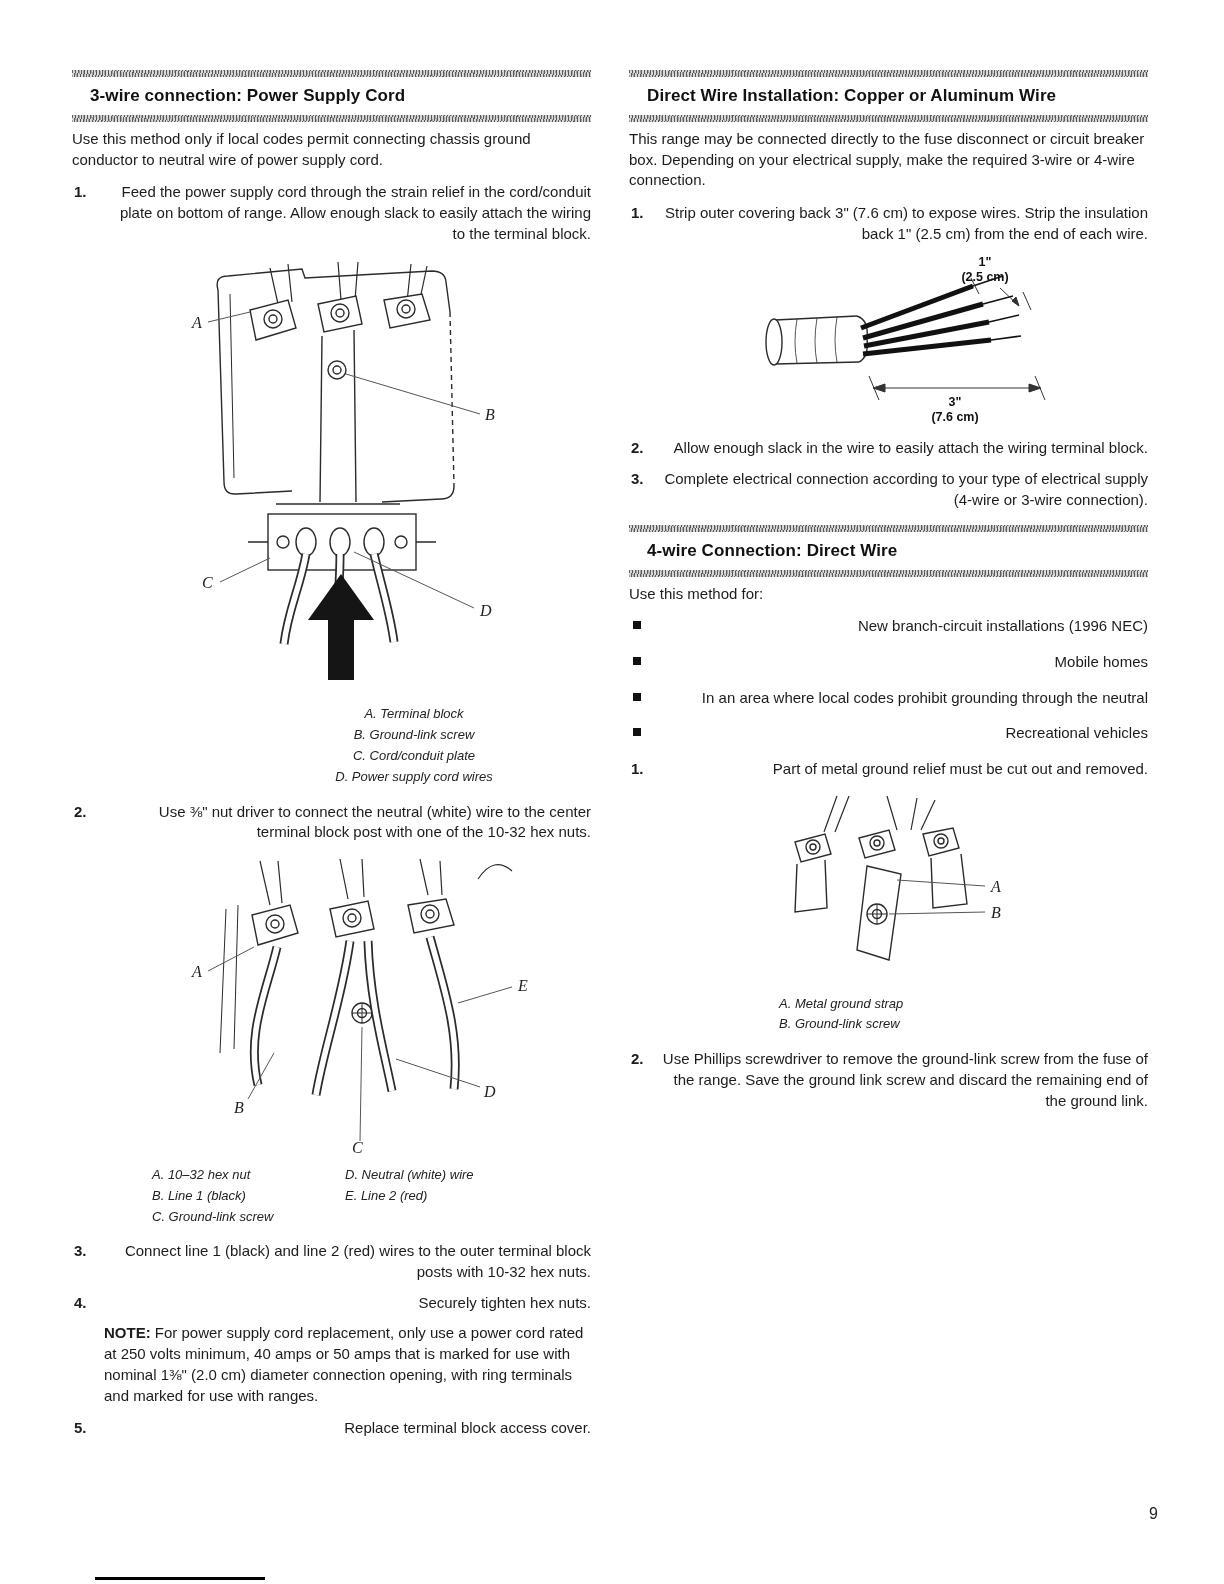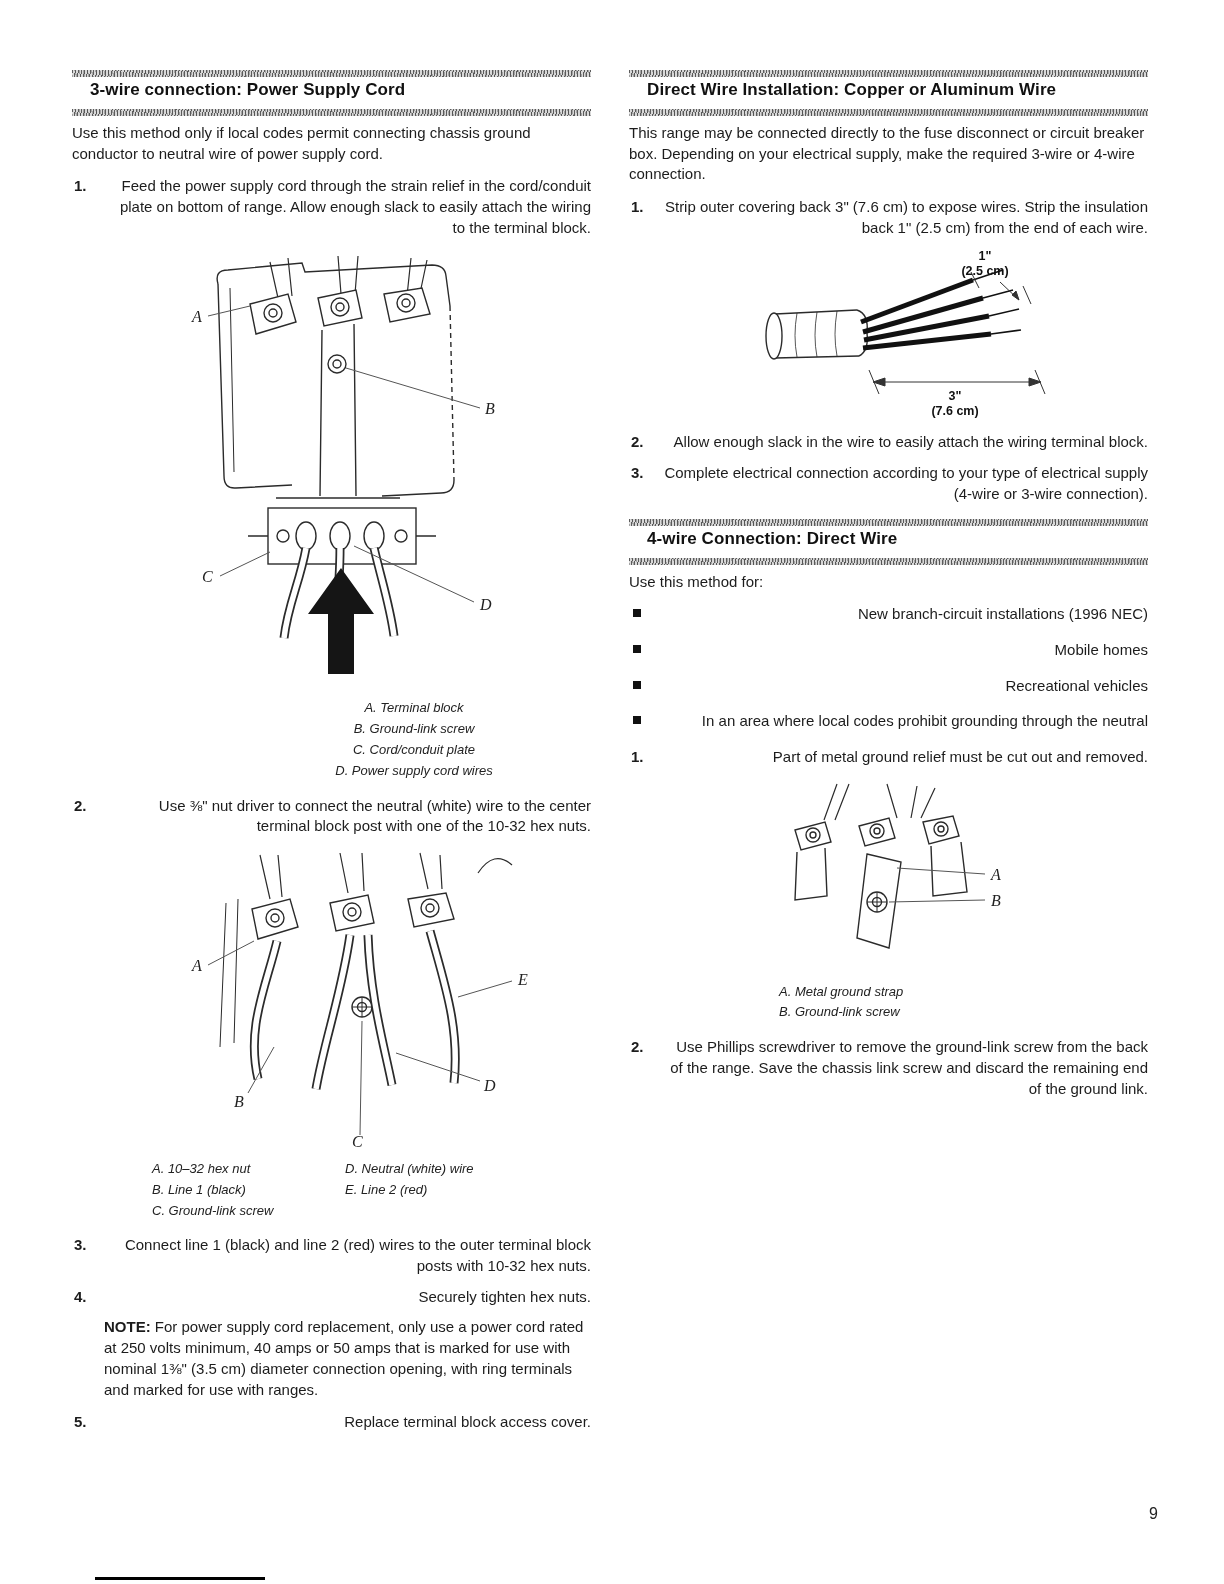--- a/index.html
+++ b/index.html
@@ -15,21 +15,21 @@
 
   .hatch {
     height:7px; margin:0;
     background-color:#d9d9d9;
     background-image:
       repeating-linear-gradient(100deg, rgba(70,70,70,.85) 0 1px, rgba(0,0,0,0) 1px 3px),
       repeating-linear-gradient(75deg, rgba(120,120,120,.55) 0 1px, rgba(0,0,0,0) 1px 4px);
   }
   h2.sect {
     font-size:17px; font-weight:bold; letter-spacing:.1px;
-    padding:3px 0 9px 18px; color:#111;
+    padding:9px 0 9px 18px; color:#111;
   }
   p.body { font-size:15px; line-height:1.38; margin:7px 0 12px 0; }
   .step { display:flex; font-size:15px; line-height:1.38; margin:0 0 10px 0; }
   .step-num { font-weight:bold; flex:0 0 32px; padding-left:2px; }
   .step-text { flex:1;text-align:right; }
   .note { margin:2px 0 12px 32px; font-size:15px; line-height:1.38; }
   .note b { font-weight:bold; }
 
   .bullet-row { display:flex; margin:0 0 15px 0; font-size:15px; line-height:1.38; }
   .bullet-cell { flex:0 0 32px; padding-left:4px; padding-top:5px; }
@@ -201,21 +201,21 @@
         <span class="step-text">Connect line 1 (black) and line 2 (red) wires to the outer terminal block posts with 10-32 hex nuts.</span>
       </div>
 
       <div class="step">
         <span class="step-num">4.</span>
         <span class="step-text">Securely tighten hex nuts.</span>
       </div>
 
       <p class="note">
         <b>NOTE:</b>
-        <span>For power supply cord replacement, only use a power cord rated at 250 volts minimum, 40 amps or 50 amps that is marked for use with nominal 1⅜" (3.5 cm) diameter connection opening, with ring terminals and marked for use with ranges.</span>
+        <span>For power supply cord replacement, only use a power cord rated at 250 volts minimum, 40 amps or 50 amps that is marked for use with nominal 1⅜" (2.0 cm) diameter connection opening, with ring terminals and marked for use with ranges.</span>
       </p>
 
       <div class="step">
         <span class="step-num">5.</span>
         <span class="step-text">Replace terminal block access cover.</span>
       </div>
 
     </div>
 
     <div class="col">
@@ -292,27 +292,27 @@
       <div class="bullet-row">
         <span class="bullet-cell">
             <span class="sq"></span>
           </span>
         <span class="step-text">Mobile homes</span>
       </div>
       <div class="bullet-row">
         <span class="bullet-cell">
             <span class="sq"></span>
           </span>
-        <span class="step-text">Recreational vehicles</span>
+        <span class="step-text">In an area where local codes prohibit grounding through the neutral</span>
       </div>
       <div class="bullet-row">
         <span class="bullet-cell">
             <span class="sq"></span>
           </span>
-        <span class="step-text">In an area where local codes prohibit grounding through the neutral</span>
+        <span class="step-text">Recreational vehicles</span>
       </div>
 
       <div class="step">
         <span class="step-num">1.</span>
         <span class="step-text">Part of metal ground relief must be cut out and removed.</span>
       </div>
 
       <figure style="margin-left:140px;">
         <svg width="250" height="192" viewBox="0 0 250 192">
           <g fill="none" stroke="#2b2b2b" stroke-width="1.4">
@@ -344,21 +344,21 @@
         </svg>
       </figure>
 
       <div class="captions" style="margin-left:150px;">
         <div>A. Metal ground strap</div>
         <div>B. Ground-link screw</div>
       </div>
 
       <div class="step">
         <span class="step-num">2.</span>
-        <span class="step-text">Use Phillips screwdriver to remove the ground-link screw from the back of the range. Save the chassis link screw and discard the remaining end of the ground link.</span>
+        <span class="step-text">Use Phillips screwdriver to remove the ground-link screw from the fuse of the range. Save the ground link screw and discard the remaining end of the ground link.</span>
       </div>
 
     </div>
   </div>
 </div>
 
 <div class="page-number">9</div>
 <div class="bottom-mark"></div>
 
 </body></html>

